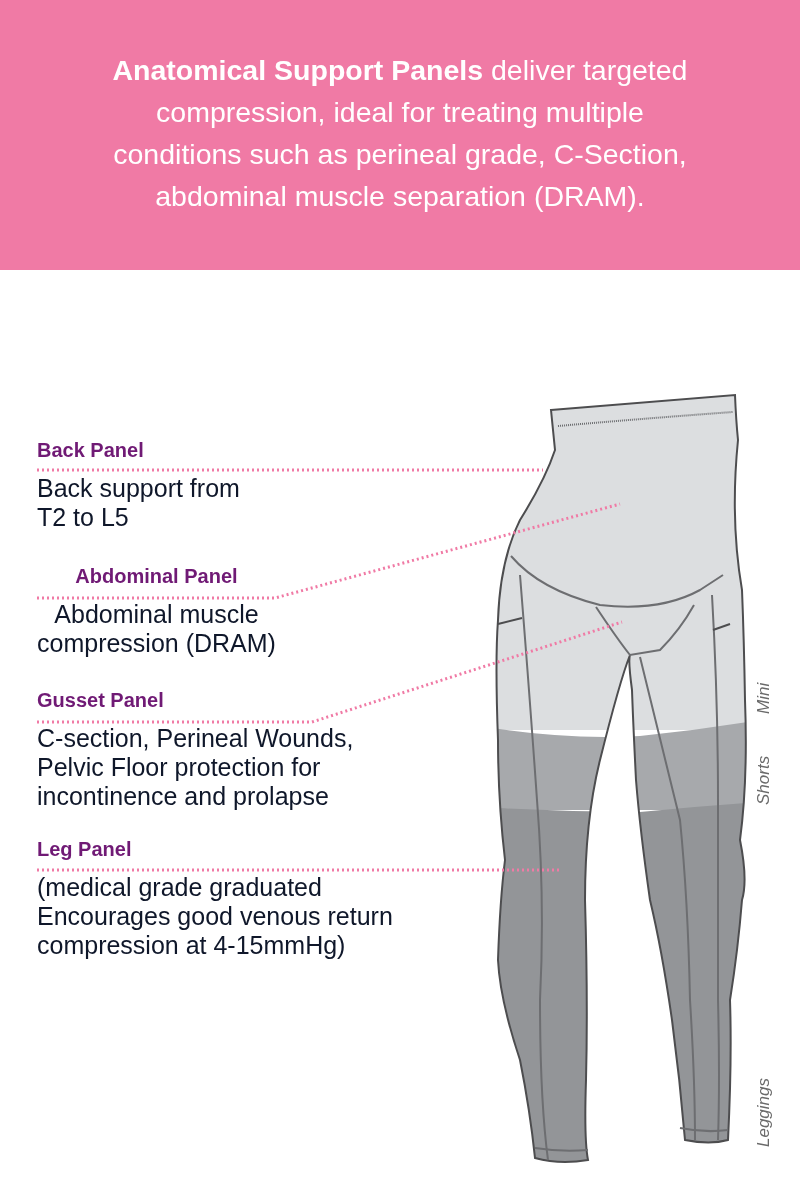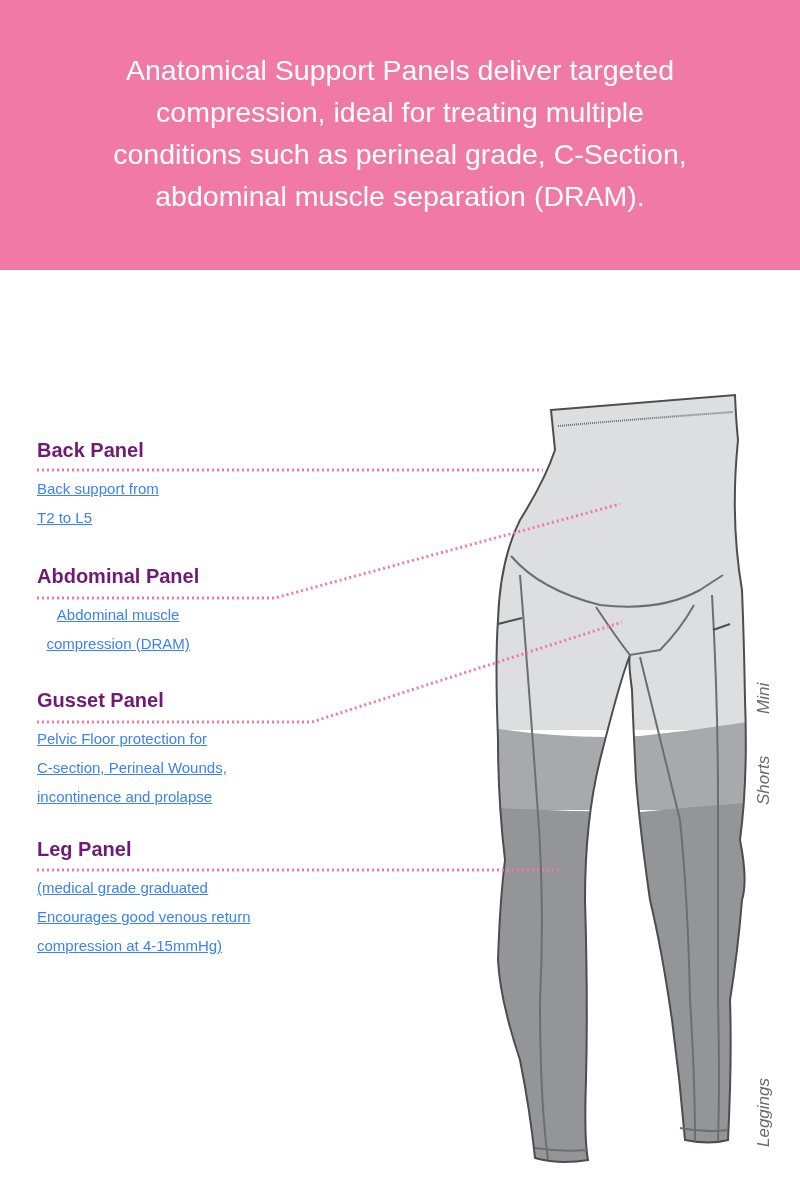--- a/index.html
+++ b/index.html
@@ -10,30 +10,30 @@
     }
     .banner {
       position: absolute; left: 0; top: 0; width: 800px; height: 270px;
       background: #F07AA5;
       display: flex; align-items: center; justify-content: center;
     }
     .banner-text {
       width: 620px; text-align: center; color: #ffffff;
       font-size: 28.5px; line-height: 42px; margin-top: -4px;
     }
-    .banner-text b { font-weight: normal; }
+    .banner-text b { font-weight: bold; }
     .diagram { position: absolute; left: 0; top: 0; width: 800px; height: 1200px; }
     .label {
       position: absolute; left: 37px; color: #4a4a4a;
     }
     .label .title {
       font-weight: bold; font-size: 20px; line-height: 24px; color: #701a75;
     }
     .label .desc {
-      font-size: 15px; line-height: 29px; color: #3b82f6; margin-top: 12px; text-decoration: underline;
+      font-size: 25px; line-height: 29px; color: #0f172a; margin-top: 12px;
     }
     .side-label {
       position: absolute; color: #6a6a6a; font-style: italic; font-size: 17px;
       transform: rotate(-90deg); transform-origin: left top; white-space: nowrap;
     }
   </style>
 </head>
 <body>
 
 <div class="banner">
@@ -91,22 +91,22 @@
   <div class="title">Abdominal Panel</div>
   <div class="desc">
     <div>Abdominal muscle</div>
     <div>compression (DRAM)</div>
   </div>
 </div>
 
 <div class="label" style="top:688px;">
   <div class="title">Gusset Panel</div>
   <div class="desc">
+    <div>C-section, Perineal Wounds,</div>
     <div>Pelvic Floor protection for</div>
-    <div>C-section, Perineal Wounds,</div>
     <div>incontinence and prolapse</div>
   </div>
 </div>
 
 <div class="label" style="top:837px;">
   <div class="title">Leg Panel</div>
   <div class="desc">
     <div>(medical grade graduated</div>
     <div>Encourages good venous return</div>
     <div>compression at 4-15mmHg)</div>

